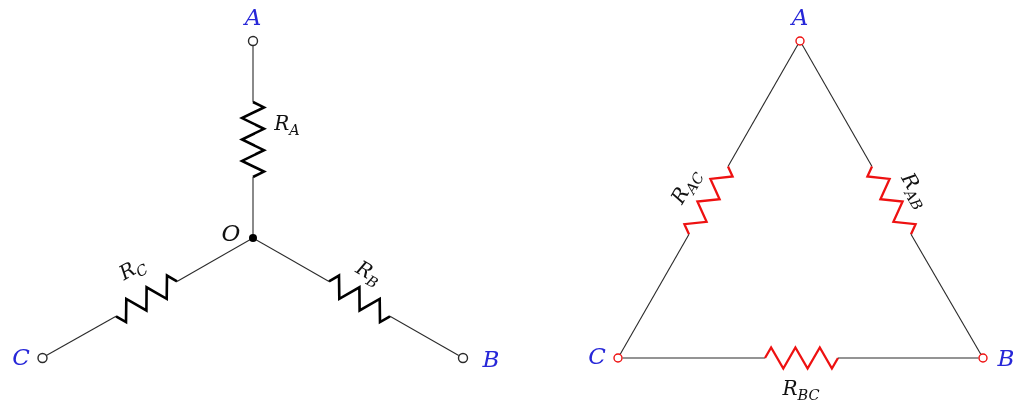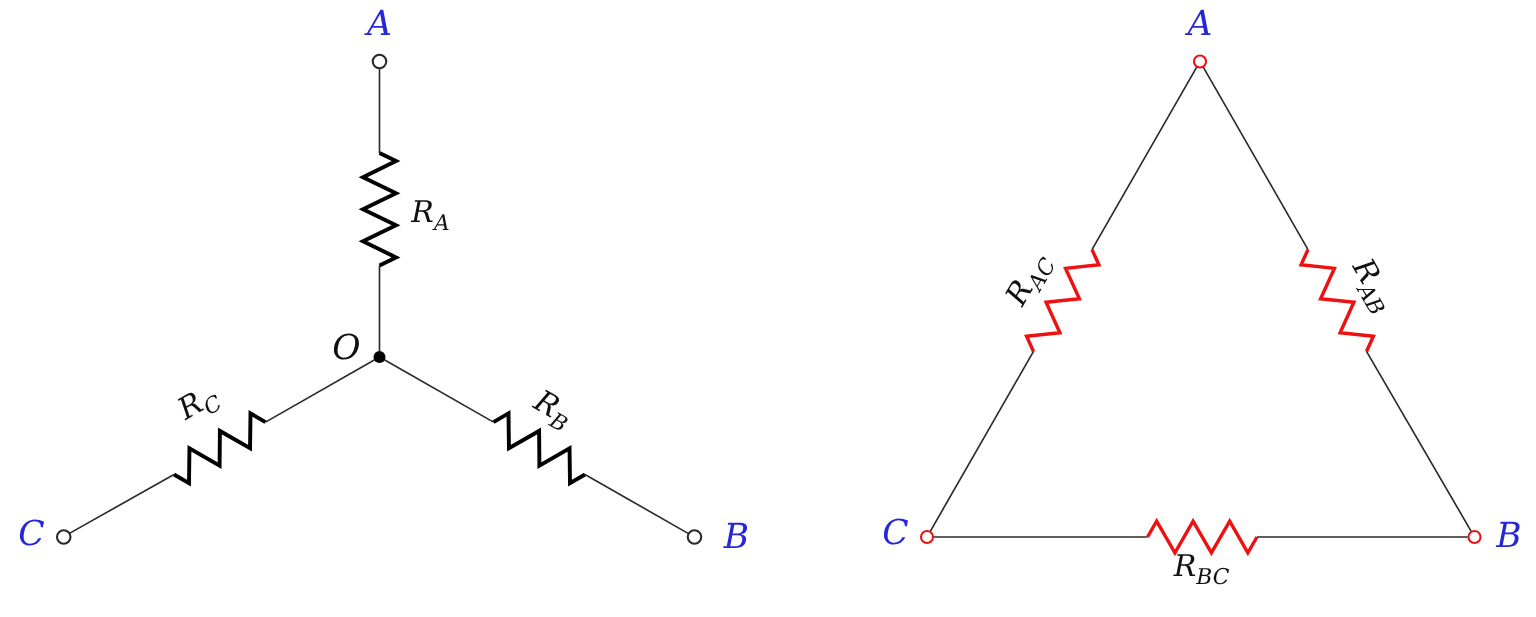--- a/index.html
+++ b/index.html
@@ -77,25 +77,25 @@
       <circle class="term red" cx="618" cy="358" r="4"></circle>
       <circle class="term red" cx="983" cy="358" r="4"></circle>
     </g>
   </svg>
 
   <div class="lbl node" style="left:253px;top:17px">A</div>
   <div class="lbl node" style="left:21px;top:357px">C</div>
   <div class="lbl node" style="left:491px;top:359px">B</div>
   <div class="lbl node black" style="left:231px;top:233px">O</div>
 
-  <div class="lbl res" style="left:287px;top:144px"><span>R</span><sub>A</sub></div>
+  <div class="lbl res" style="left:287px;top:125px"><span>R</span><sub>A</sub></div>
   <div class="lbl res" style="left:133px;top:270px;transform:translate(-50%,-50%) rotate(-29.6deg)"><span>R</span><sub>C</sub></div>
   <div class="lbl res" style="left:368px;top:274px;transform:translate(-50%,-50%) rotate(29.6deg)"><span>R</span><sub>B</sub></div>
 
   <div class="lbl node" style="left:800px;top:17px">A</div>
   <div class="lbl node" style="left:597px;top:356px">C</div>
   <div class="lbl node" style="left:1006px;top:358px">B</div>
 
   <div class="lbl res" style="left:687px;top:187px;transform:translate(-50%,-50%) rotate(-60deg)"><span>R</span><sub>AC</sub></div>
   <div class="lbl res" style="left:914px;top:191px;transform:translate(-50%,-50%) rotate(60deg)"><span>R</span><sub>AB</sub></div>
-  <div class="lbl res" style="left:801px;top:380px"><span>R</span><sub>BC</sub></div>
+  <div class="lbl res" style="left:801px;top:390px"><span>R</span><sub>BC</sub></div>
 
 </div>
 
 </body></html>

